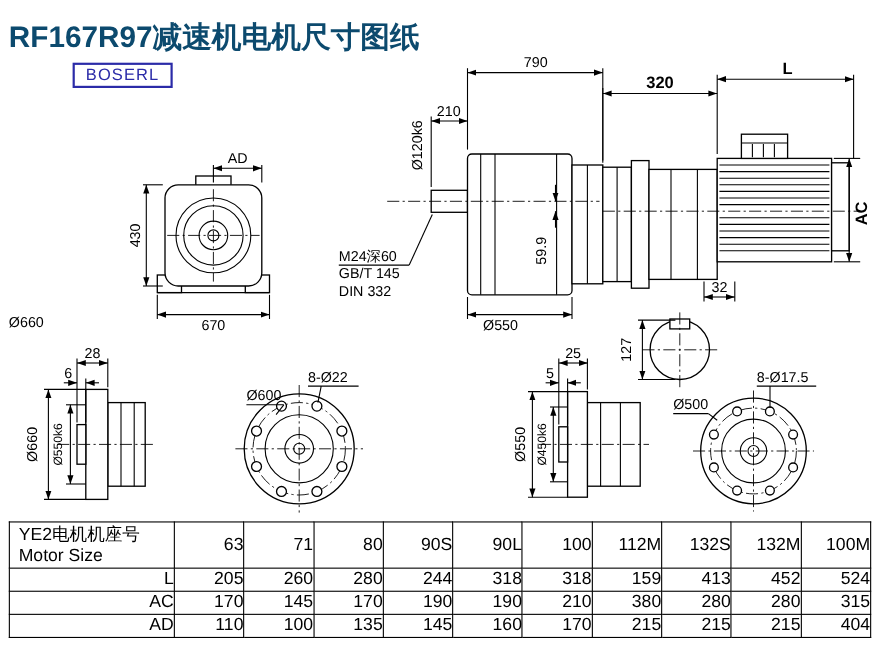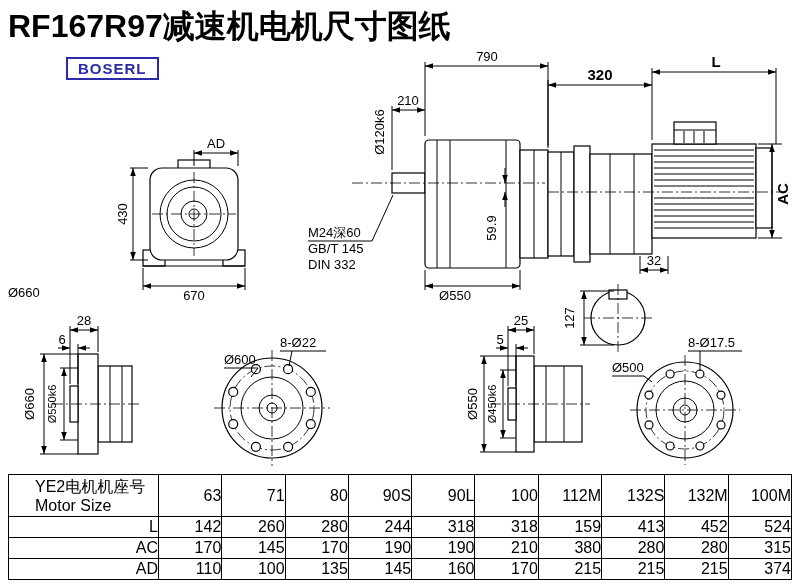--- a/index.html
+++ b/index.html
@@ -1,29 +1,29 @@
 <!DOCTYPE html>
 <html><head>
 <meta charset="utf-8">
 <style>
   *{margin:0;padding:0;box-sizing:border-box}
   html,body{width:800px;height:586px;background:#fff;font-family:"Liberation Sans",sans-serif;position:relative;overflow:hidden}
-  .title{position:absolute;left:8px;top:5px;font-size:32px;font-weight:bold;color:#000000;white-space:nowrap}
-  .brand{position:absolute;left:66px;top:57px;border:2px solid #2b2ba8;color:#2b2ba8;font-weight:bold;font-size:15px;padding:1px 10px;letter-spacing:1px;background:#fff}
+  .title{position:absolute;left:8px;top:16px;font-size:27px;font-weight:bold;color:#0c4a6e;white-space:nowrap}
+  .brand{position:absolute;left:66px;top:57px;border:2px solid #2b2ba8;color:#2b2ba8;font-weight:normal;font-size:15px;padding:1px 10px;letter-spacing:1px;background:#fff}
   .drawing-svg{position:absolute;left:0;top:0}
   svg .ln{fill:none;stroke:#000;stroke-width:1}
   svg .wh{fill:#fff;stroke:#000;stroke-width:1.2}
   svg .cl{fill:none;stroke:#000;stroke-width:0.8;stroke-dasharray:11 3 2 3}
   svg text{fill:#000;font-size:13px;font-family:"Liberation Sans",sans-serif}
   svg text.sm{font-size:11px}
   svg text.lg{font-size:15px;font-weight:bold}
   table.dims{position:absolute;left:8px;top:474px;width:784px;border-collapse:collapse;table-layout:fixed;background:#fff}
   table.dims td{border:1px solid #000;text-align:right;font-size:16px;height:21px;padding:0;color:#000}
   table.dims tr.hdr td{height:42px;font-size:16px}
-  table.dims td.hcell{text-align:left;padding-left:26px;line-height:19px}
+  table.dims td.hcell{text-align:left;padding-left:8px;line-height:19px}
 </style>
 </head>
 <body>
 
 <div class="title">RF167R97减速机电机尺寸图纸</div>
 <div class="brand">BOSERL</div>
 
 <svg class="drawing-svg" width="800" height="470" viewBox="0 0 800 470">
   <defs>
     <marker id="ar" viewBox="0 0 10 10" refX="10" refY="5" markerWidth="8" markerHeight="8" orient="auto-start-reverse">
@@ -253,21 +253,21 @@
     <td>90S</td>
     <td>90L</td>
     <td>100</td>
     <td>112M</td>
     <td>132S</td>
     <td>132M</td>
     <td>100M</td>
   </tr>
   <tr>
     <td>L</td>
-    <td>142</td>
+    <td>205</td>
     <td>260</td>
     <td>280</td>
     <td>244</td>
     <td>318</td>
     <td>318</td>
     <td>159</td>
     <td>413</td>
     <td>452</td>
     <td>524</td>
   </tr>
@@ -288,16 +288,16 @@
     <td>AD</td>
     <td>110</td>
     <td>100</td>
     <td>135</td>
     <td>145</td>
     <td>160</td>
     <td>170</td>
     <td>215</td>
     <td>215</td>
     <td>215</td>
-    <td>374</td>
+    <td>404</td>
   </tr>
 </tbody>
   </table>
 
 </body></html>

